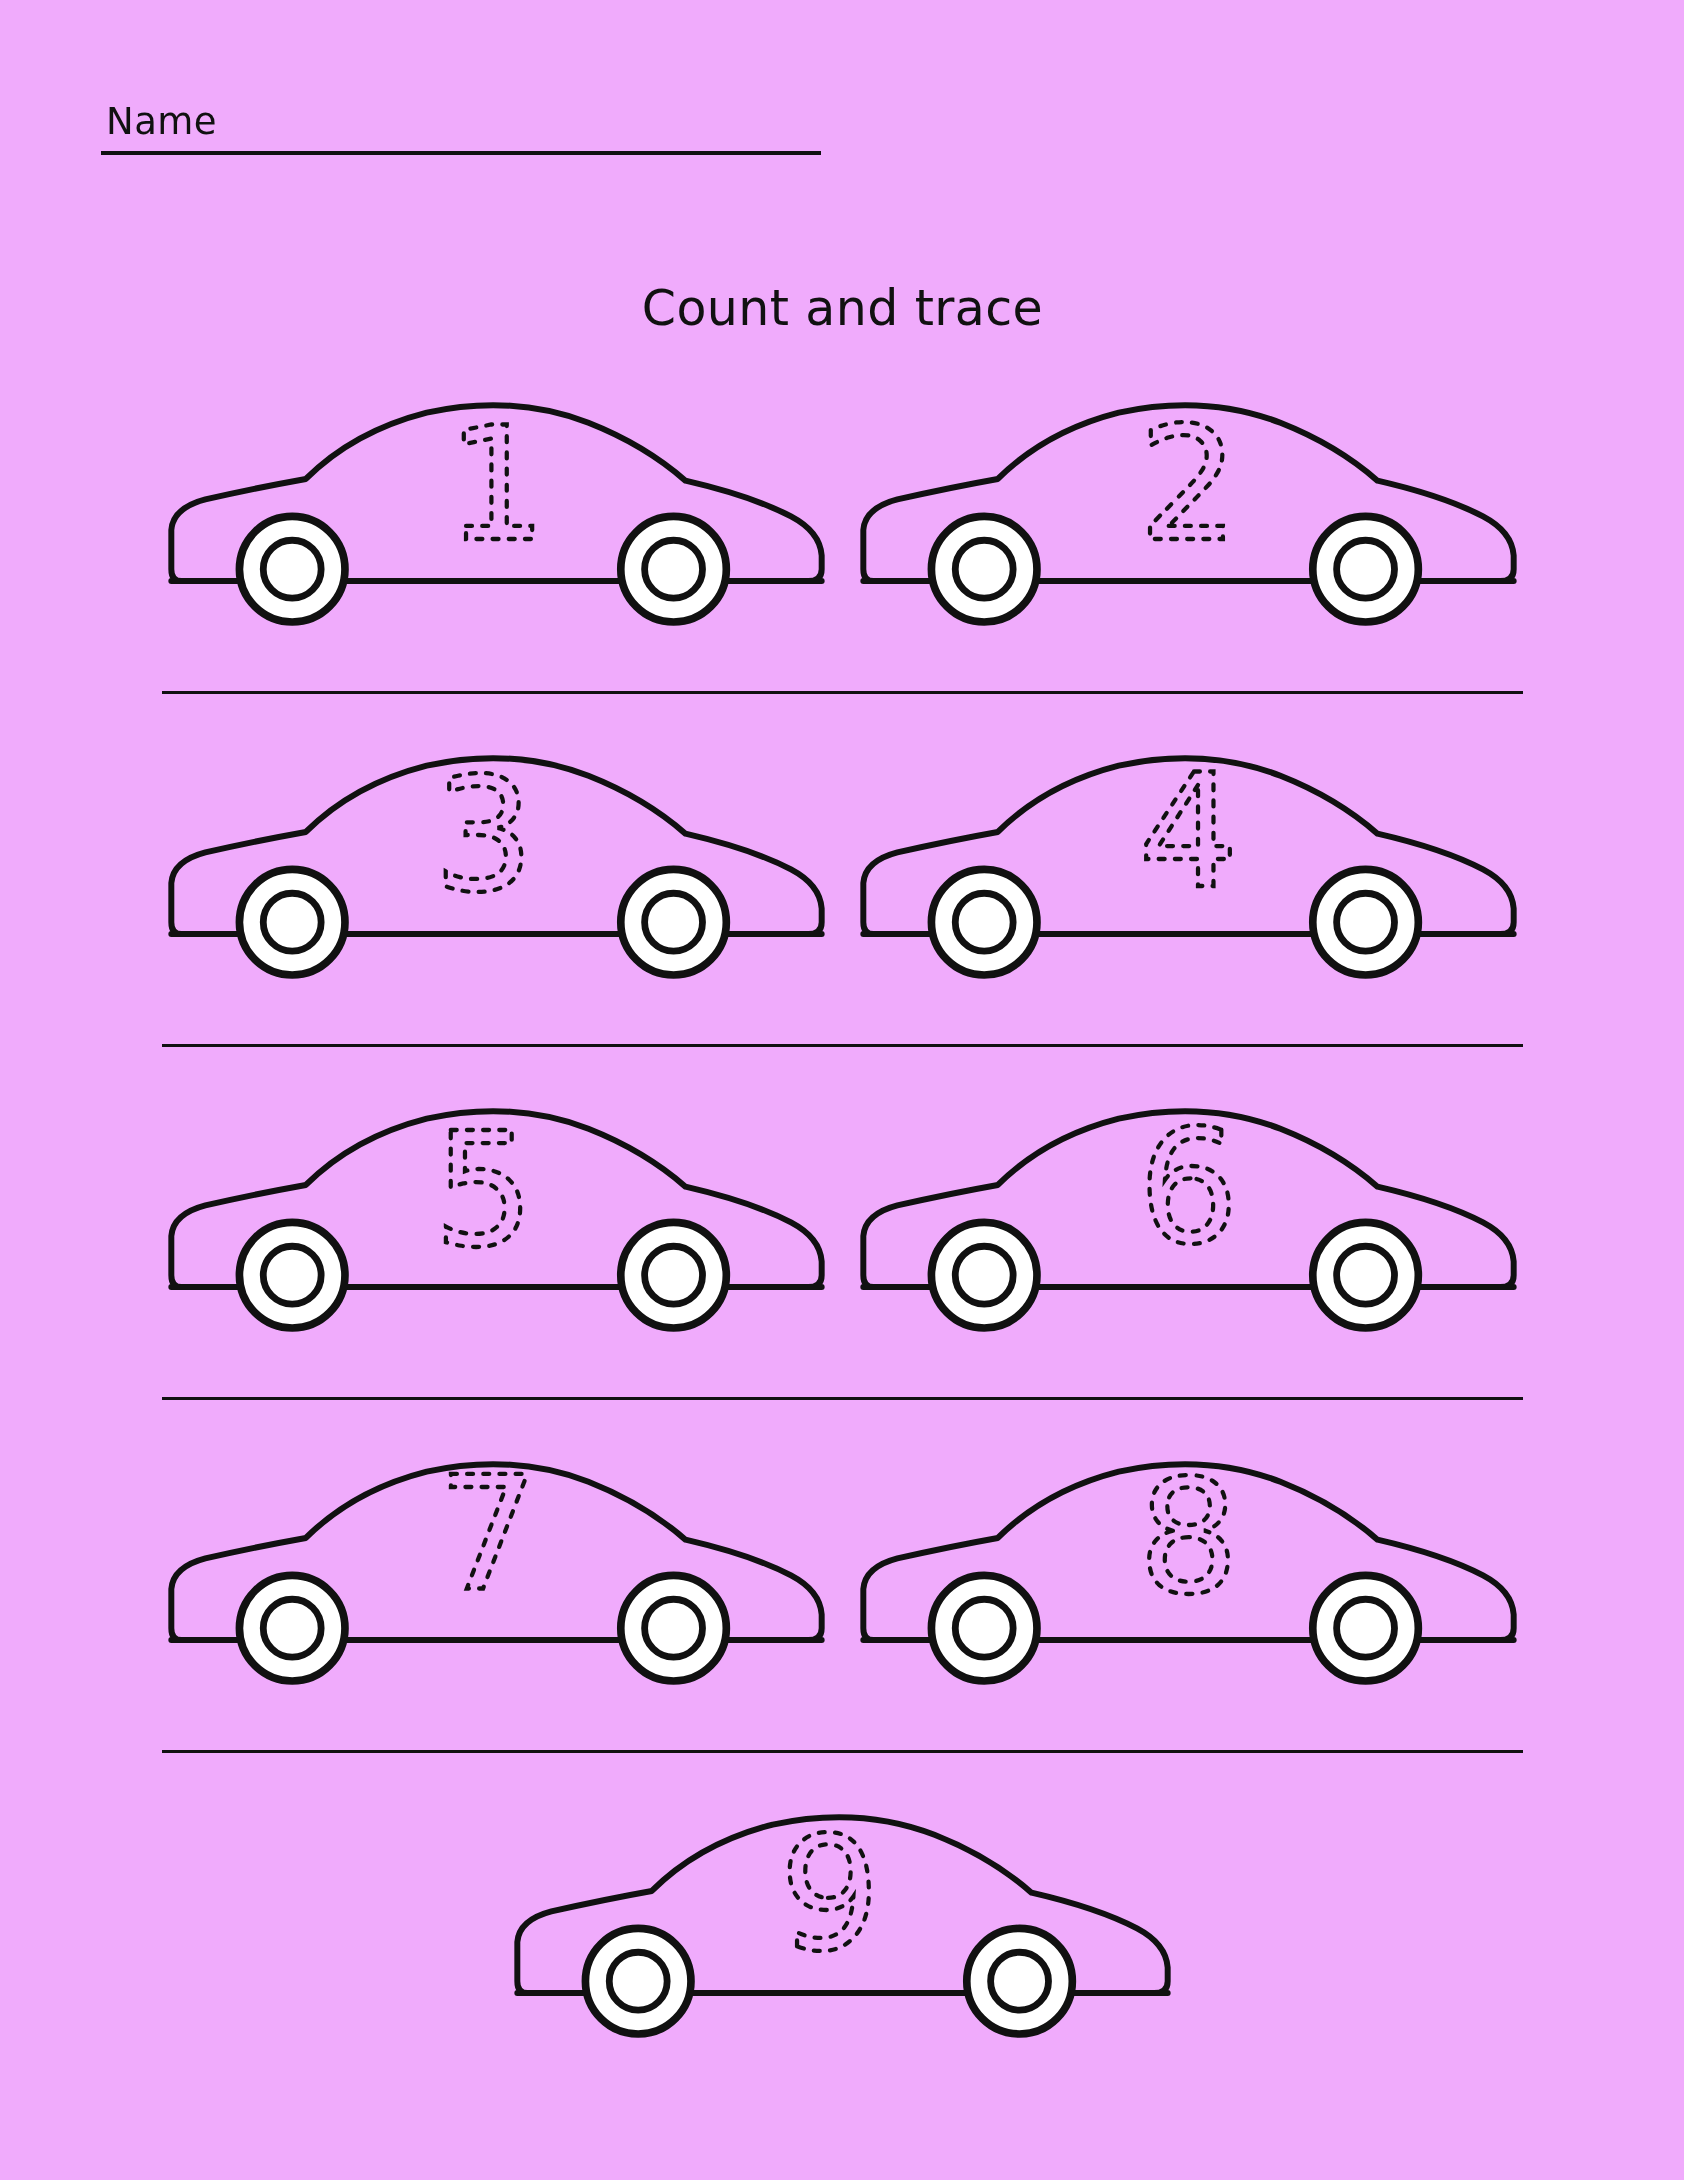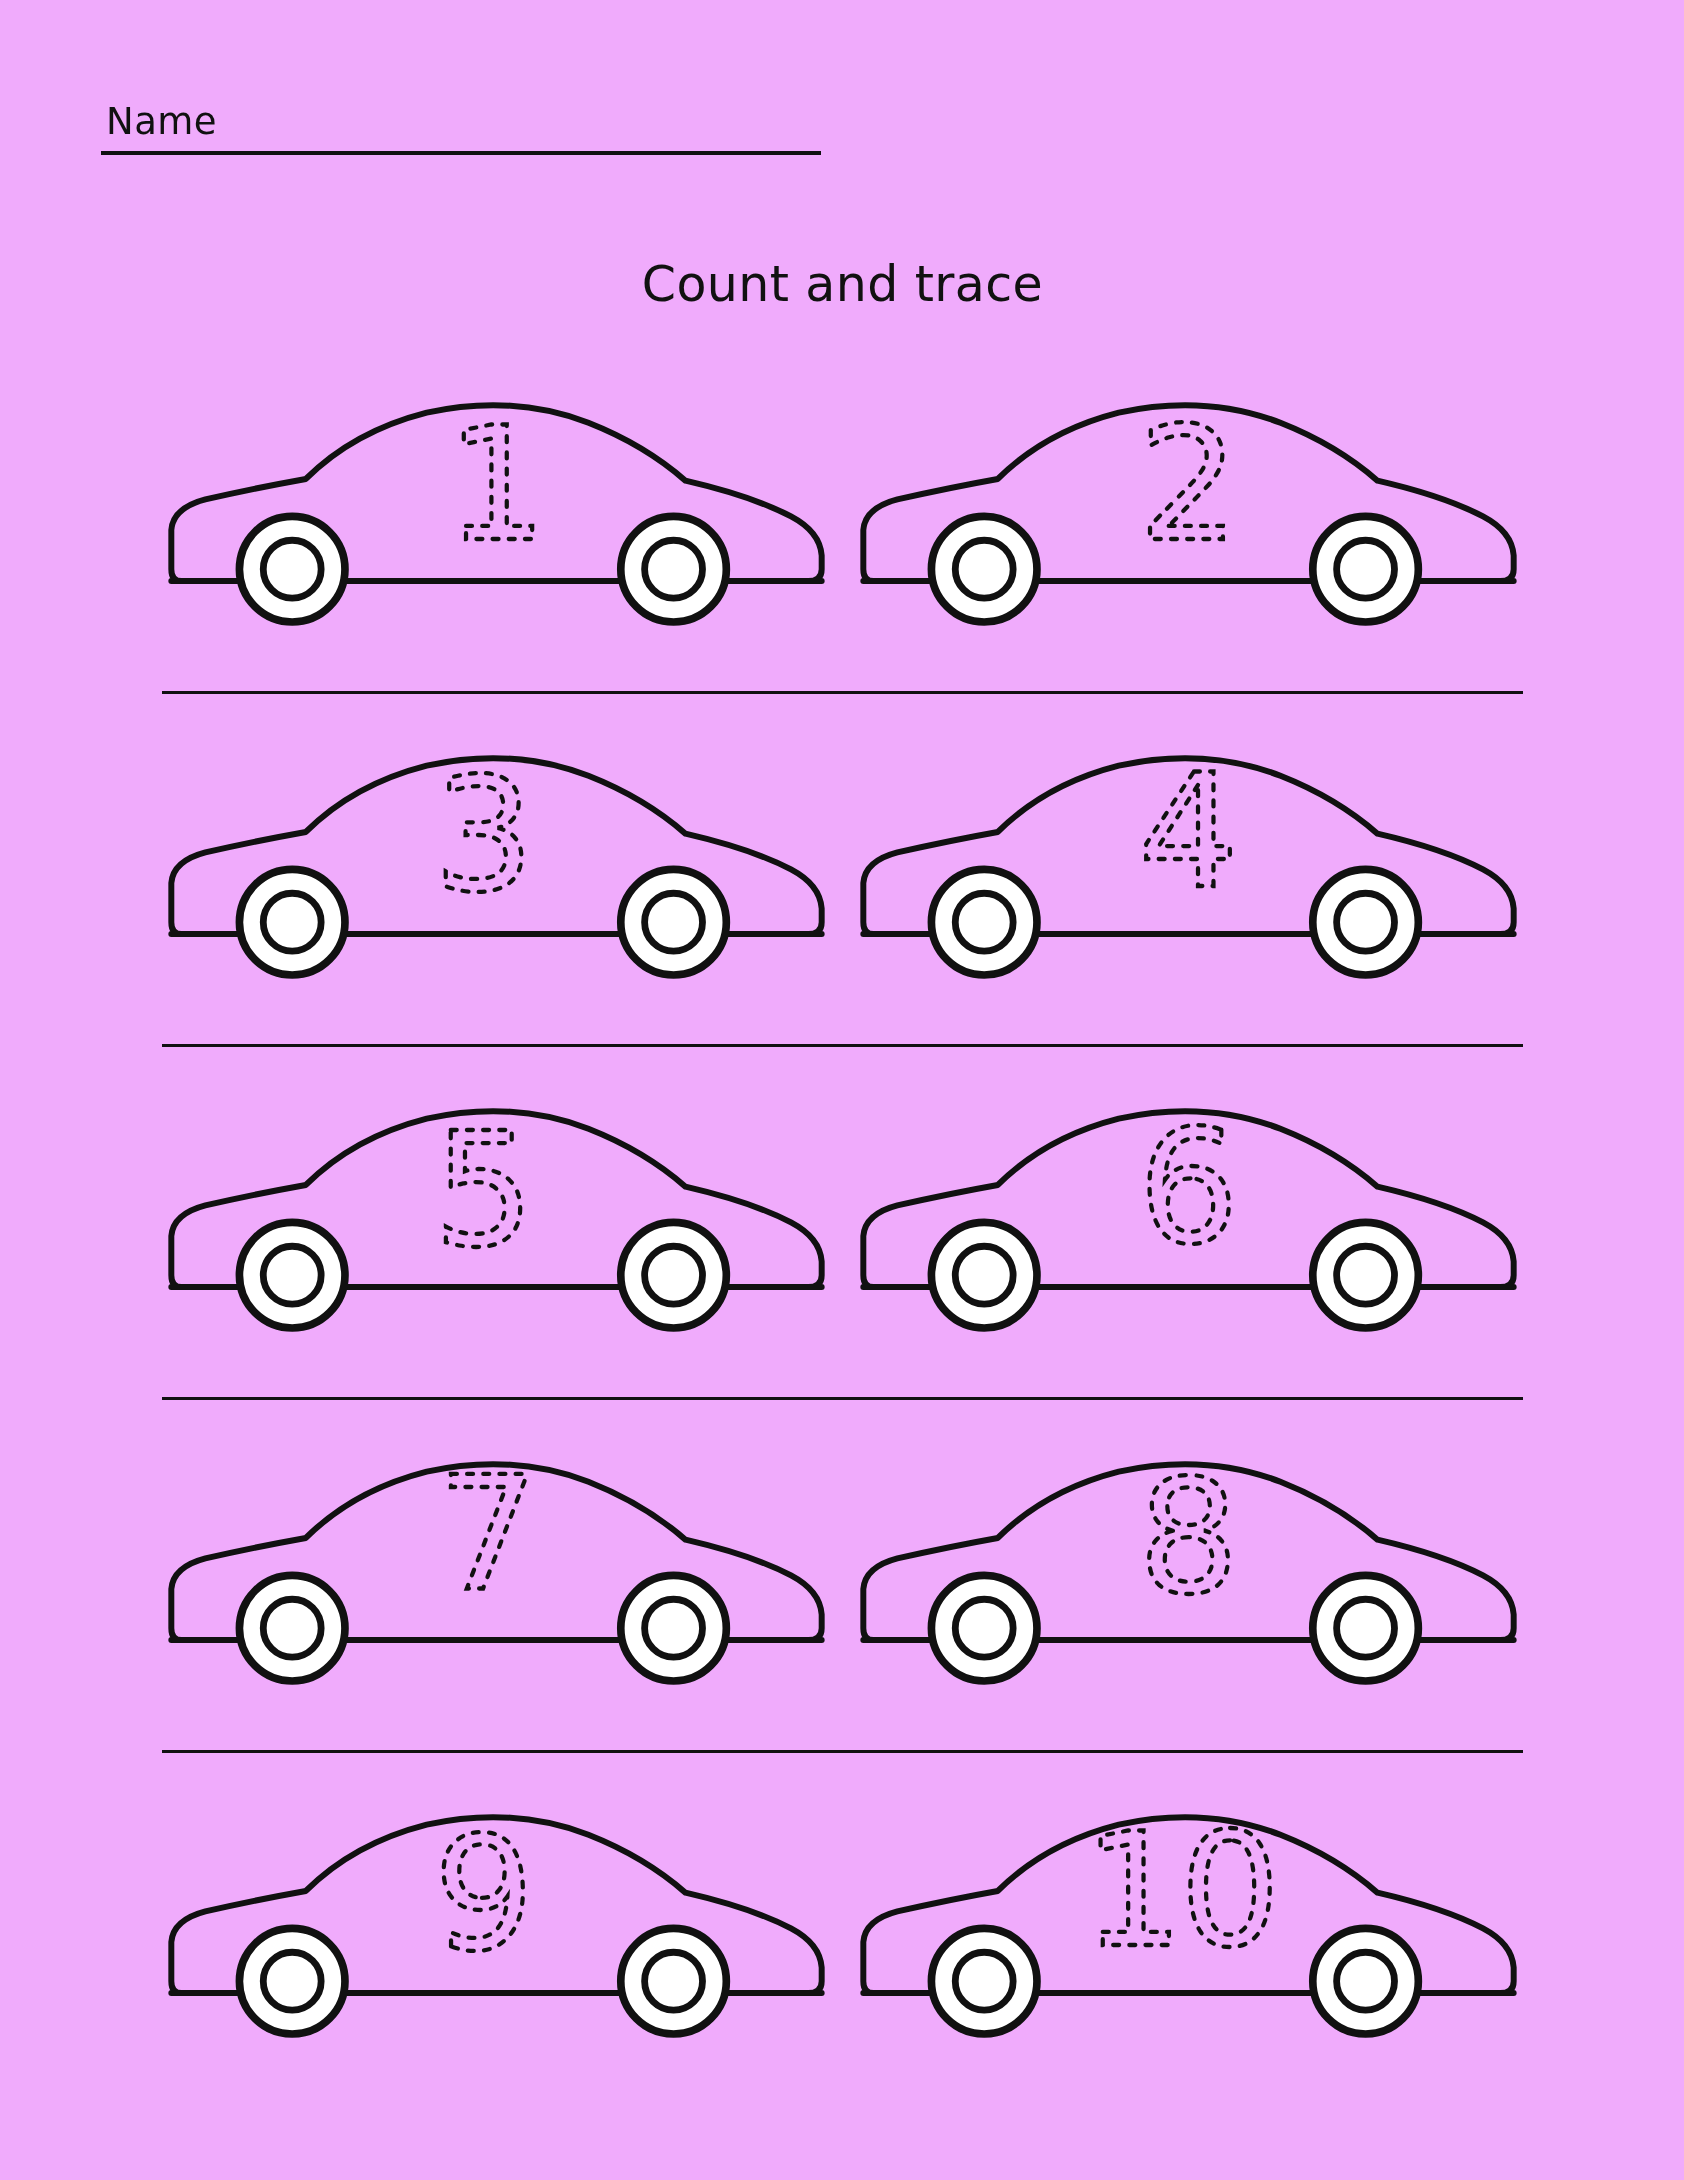--- a/index.html
+++ b/index.html
@@ -40,21 +40,21 @@
   .name-rule {
     margin-top: 8.5px;
     width: 720px;
     height: 3.4px;
     background: #111111;
   }
 
   
   .title {
     position: absolute;
-    top: 256px;
+    top: 280px;
     left: 0;
     width: 100%;
     text-align: center;
     font-family: "DejaVu Sans", sans-serif;
     font-size: 49px;
     letter-spacing: 0.4px;
     color: #111111;
   }
 
   
@@ -274,31 +274,18 @@
             <path class="car-outline" d="M18 268 L18 222 Q20 196 58 186 Q120 172 176 162 Q232 106 318 84 Q420 62 508 96 Q574 122 622 164 Q700 182 746 206 Q780 224 782 252 L782 268 Q782 282 766 282 L30 282 Q18 282 18 268 Z"></path>
             <line class="ground" x1="18" y1="282" x2="782" y2="282"></line>
             <circle class="wheel-outer" cx="160" cy="268" r="62"></circle>
             <circle class="wheel-inner" cx="160" cy="268" r="34"></circle>
             <circle class="wheel-outer" cx="608" cy="268" r="62"></circle>
             <circle class="wheel-inner" cx="608" cy="268" r="34"></circle>
           </g>
           <text class="trace-num" x="385" y="180">9</text>
         </svg>
       </div>
-      <div class="cell">
-        <svg viewBox="0 0 800 330" preserveAspectRatio="xMidYMid meet">
-          <g>
-            <path class="car-outline" d="M18 268 L18 222 Q20 196 58 186 Q120 172 176 162 Q232 106 318 84 Q420 62 508 96 Q574 122 622 164 Q700 182 746 206 Q780 224 782 252 L782 268 Q782 282 766 282 L30 282 Q18 282 18 268 Z"></path>
-            <line class="ground" x1="18" y1="282" x2="782" y2="282"></line>
-            <circle class="wheel-outer" cx="160" cy="268" r="62"></circle>
-            <circle class="wheel-inner" cx="160" cy="268" r="34"></circle>
-            <circle class="wheel-outer" cx="608" cy="268" r="62"></circle>
-            <circle class="wheel-inner" cx="608" cy="268" r="34"></circle>
-          </g>
-          <text class="trace-num wide" x="390" y="175">10</text>
-        </svg>
-      </div>
 
     </div>
 
   </div>
 </div>
 
 
 </body></html>

